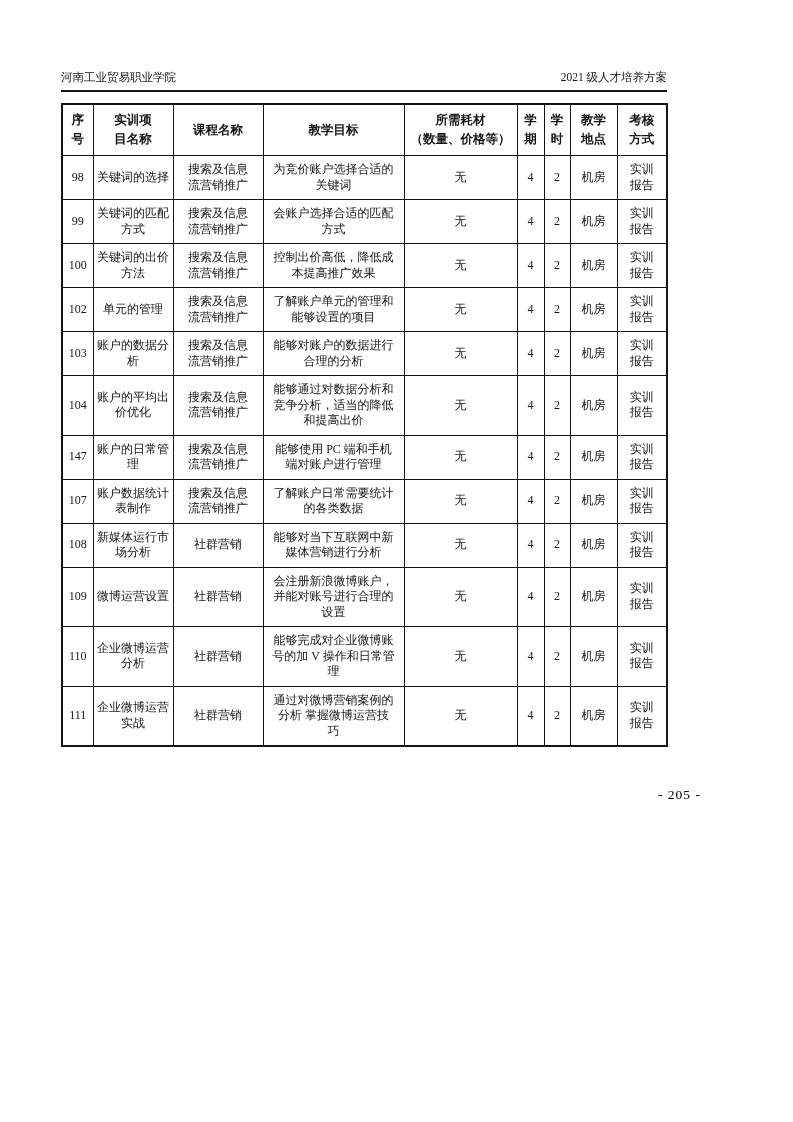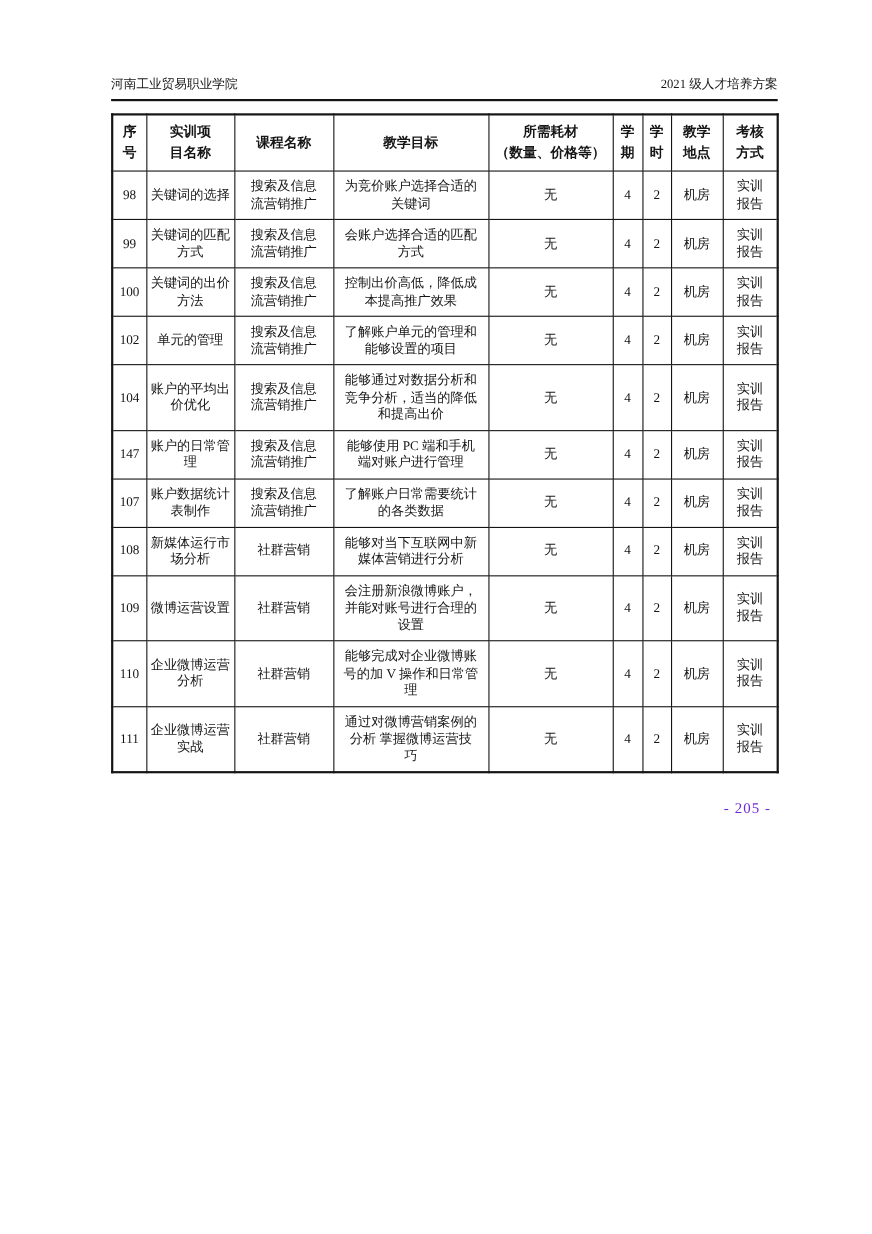--- a/index.html
+++ b/index.html
@@ -11,21 +11,21 @@
     position: relative;
     width: 793px;
     height: 1122px;
     background: #ffffff;
     font-family: "Liberation Serif", "DejaVu Serif", serif;
     color: #161616;
     overflow: hidden;
   }
   .content {
     width: 606px;
-    margin-left: 101px;
+    margin-left: 61px;
     padding-top: 70px;
   }
   .running-head {
     display: flex;
     justify-content: space-between;
     align-items: baseline;
     font-size: 11.5px;
     line-height: 15px;
     padding-bottom: 5px;
     border-bottom: 2px solid #141414;
@@ -64,24 +64,24 @@
     padding-right: 1px;
   }
   td.c-objective {
     text-align: left;
     padding-left: 5px;
     padding-right: 2px;
   }
   .footer {
     width: 606px;
     margin-left: 95px;
-    margin-top: 24px;
+    margin-top: 40px;
     text-align: right;
     font-size: 13.5px;
-    color: #6d28d9;
+    color: #000000;
     letter-spacing: 1px;
   }
 </style>
 </head>
 <body>
 
 <div class="page">
   <div class="content">
 
     <div class="running-head">
@@ -174,20 +174,35 @@
     <td class="c-objective">了解账户单元的管理和
 能够设置的项目</td>
     <td class="c-consumables">无</td>
     <td class="c-semester">4</td>
     <td class="c-hours">2</td>
     <td class="c-location">机房</td>
     <td class="c-assessment">实训
 报告</td>
   </tr>
           <tr>
+    <td class="c-index">103</td>
+    <td class="c-project">账户的数据分
+析</td>
+    <td class="c-course">搜索及信息
+流营销推广</td>
+    <td class="c-objective">能够对账户的数据进行
+合理的分析</td>
+    <td class="c-consumables">无</td>
+    <td class="c-semester">4</td>
+    <td class="c-hours">2</td>
+    <td class="c-location">机房</td>
+    <td class="c-assessment">实训
+报告</td>
+  </tr>
+          <tr>
     <td class="c-index">104</td>
     <td class="c-project">账户的平均出
 价优化</td>
     <td class="c-course">搜索及信息
 流营销推广</td>
     <td class="c-objective">能够通过对数据分析和
 竞争分析，适当的降低
 和提高出价</td>
     <td class="c-consumables">无</td>
     <td class="c-semester">4</td>

